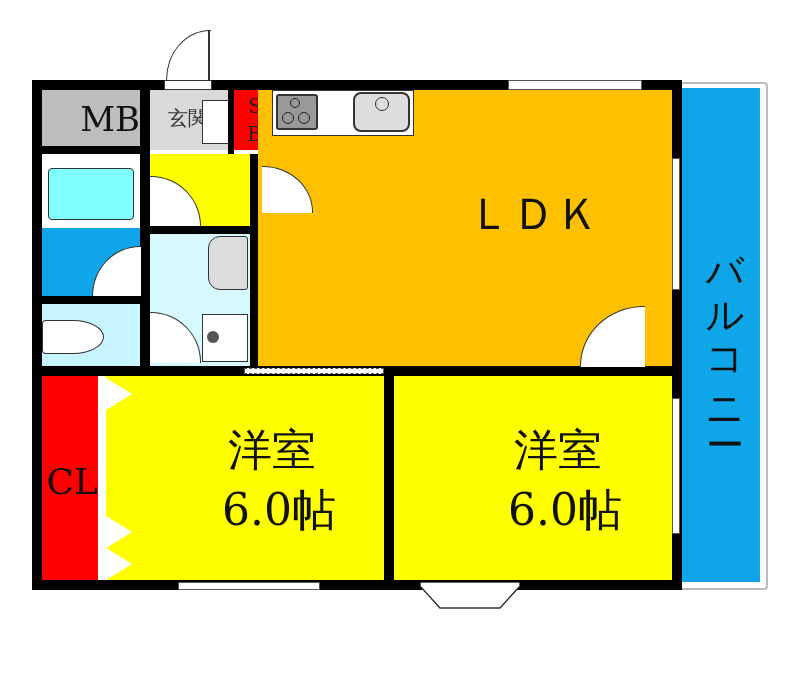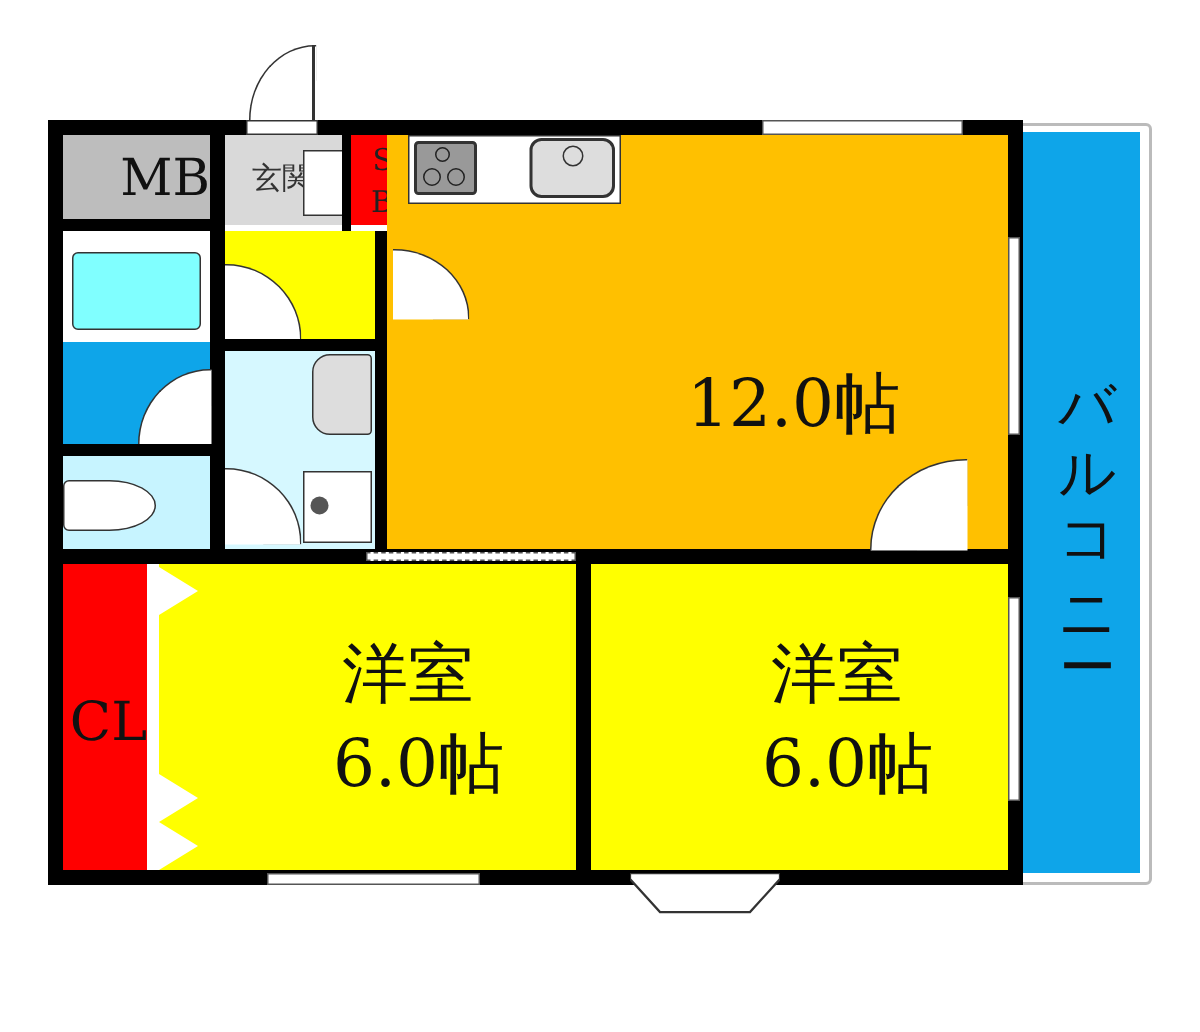--- a/index.html
+++ b/index.html
@@ -46,21 +46,21 @@
   <div class="room" style="left:258px;top:90px;width:414px;height:276px;background:#ffc000;"></div>
   <div class="abs" style="left:272px;top:90px;width:142px;height:46px;background:#fff;border:1px solid #333;box-sizing:border-box;"></div>
   <div class="abs" style="left:276px;top:94px;width:42px;height:36px;background:#999;border:2px solid #333;border-radius:3px;box-sizing:border-box;">
     <div style="position:absolute;left:4px;top:16px;width:12px;height:12px;border:1.5px solid #222;border-radius:50%;box-sizing:border-box;"></div>
     <div style="position:absolute;left:20px;top:16px;width:12px;height:12px;border:1.5px solid #222;border-radius:50%;box-sizing:border-box;"></div>
     <div style="position:absolute;left:12px;top:2px;width:10px;height:10px;border:1.5px solid #222;border-radius:50%;box-sizing:border-box;"></div>
   </div>
   <div class="abs" style="left:353px;top:92px;width:57px;height:40px;background:#ddd;border:2px solid #333;border-radius:8px;box-sizing:border-box;">
     <div style="position:absolute;left:20px;top:3px;width:14px;height:14px;border:1.5px solid #333;border-radius:50%;box-sizing:border-box;"></div>
   </div>
-  <div class="lbl" style="left:400px;top:248px;width:200px;font-size:44px;">12.0帖</div>
+  <div class="lbl" style="left:400px;top:192px;width:200px;font-size:44px;">ＬＤＫ</div>
   <div class="win" style="left:508px;top:80px;width:134px;height:10px;"></div>
   <div class="win" style="left:672px;top:158px;width:8px;height:132px;"></div>
   <div class="abs" style="left:262px;top:166px;width:50px;height:46px;background:#fff;border-top:1.5px solid #333;border-right:1.5px solid #333;border-top-right-radius:50px 46px;"></div>
 
   <div class="room" style="left:150px;top:154px;width:104px;height:74px;background:#ffff00;"></div>
   <div class="abs" style="left:150px;top:176px;width:50px;height:50px;background:#fff;border-top:1.5px solid #333;border-right:1.5px solid #333;border-top-right-radius:50px;"></div>
 
   <div class="room" style="left:42px;top:154px;width:98px;height:74px;background:#fff;"></div>
   <div class="abs" style="left:48px;top:168px;width:86px;height:52px;background:#80ffff;border:1.5px solid #333;border-radius:4px;box-sizing:border-box;"></div>
   <div class="room" style="left:42px;top:228px;width:98px;height:68px;background:#0ea5e9;"></div>

